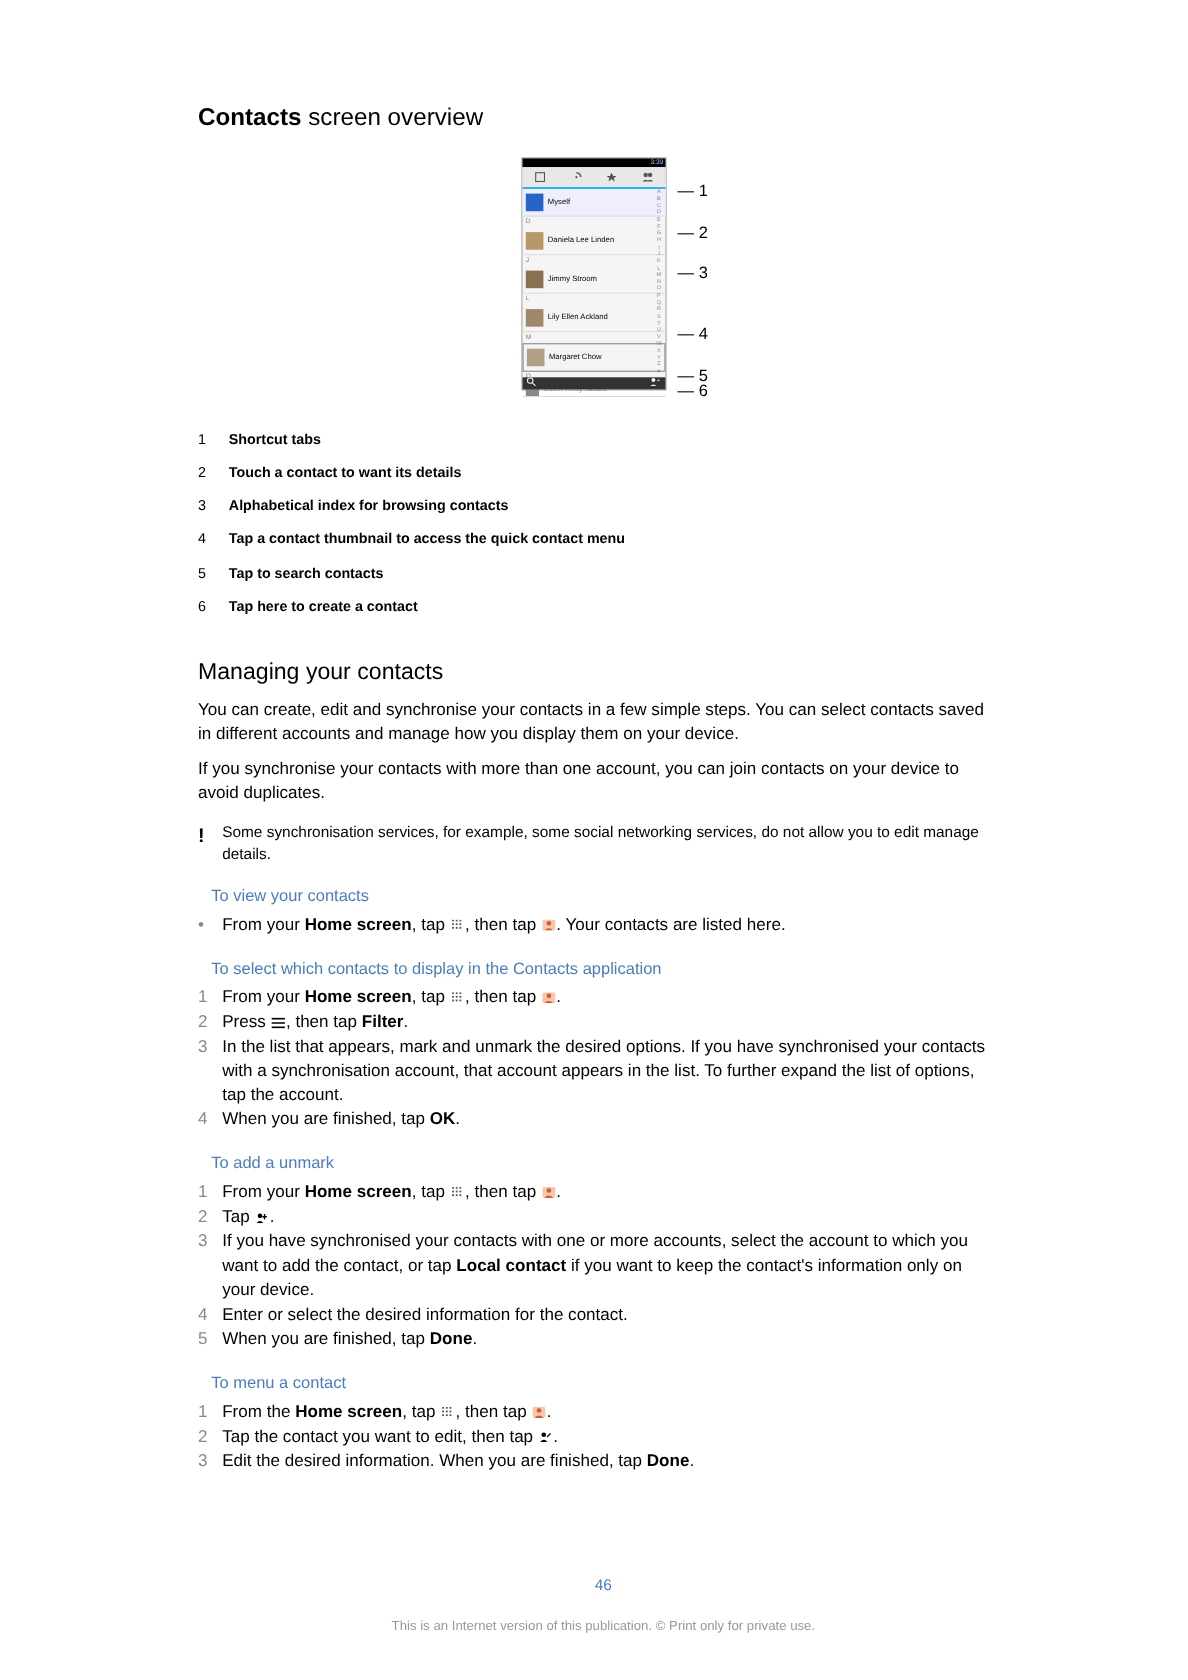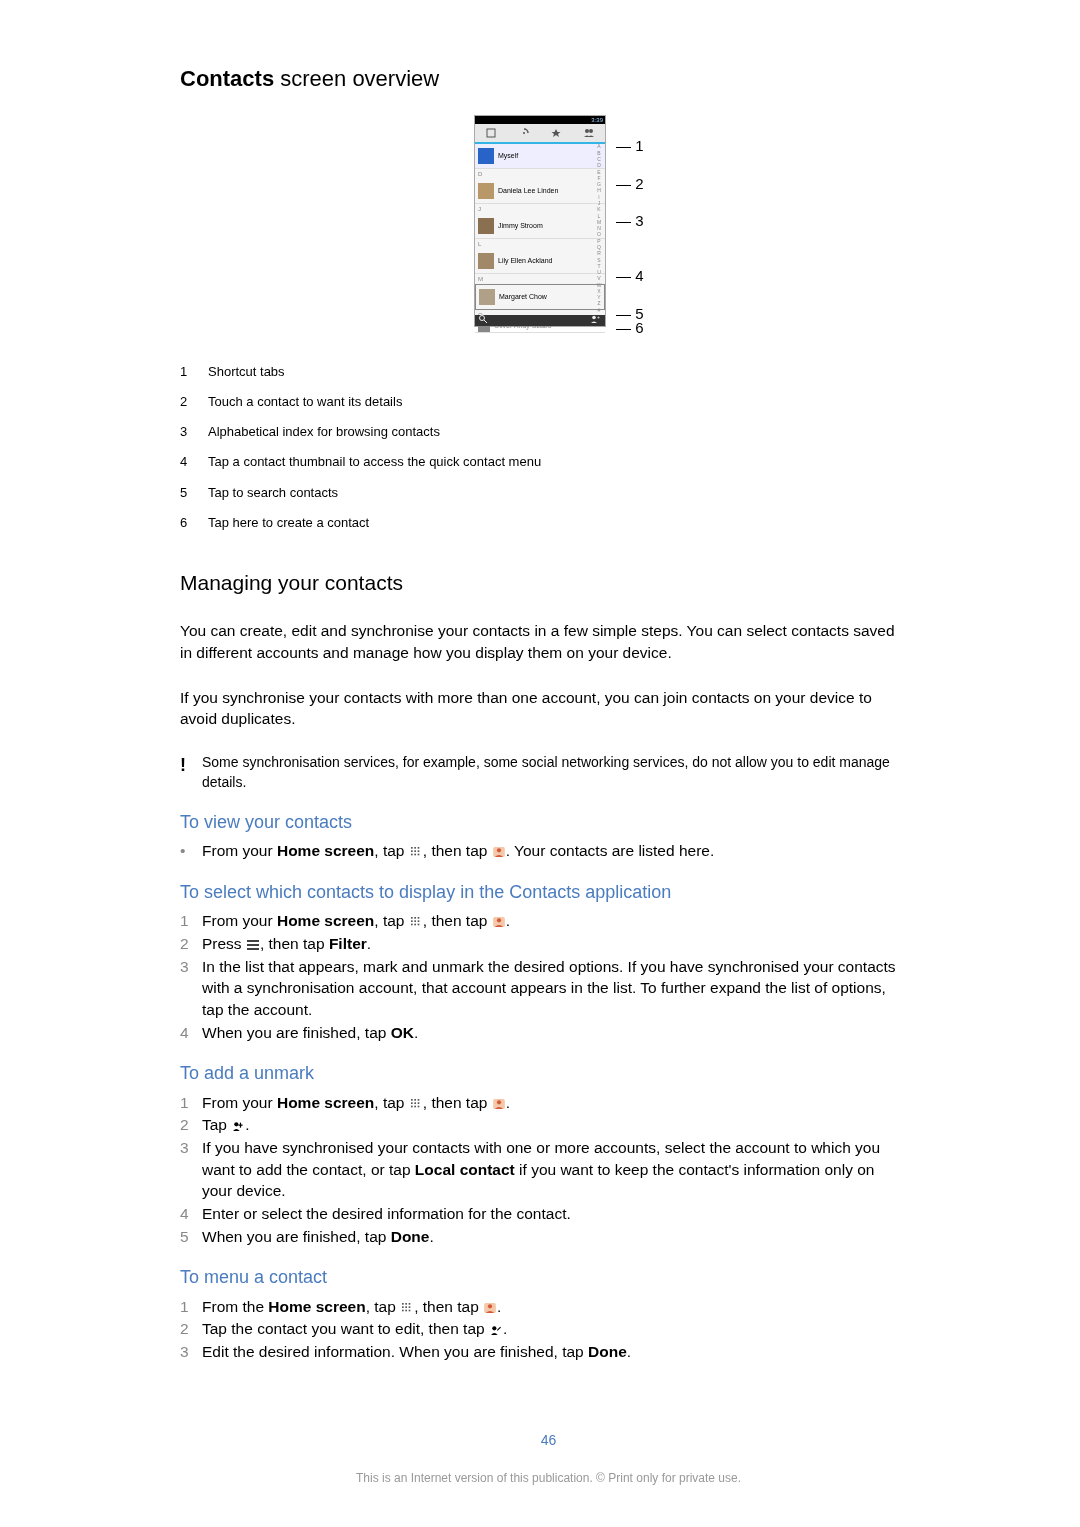--- a/index.html
+++ b/index.html
@@ -7,49 +7,49 @@
     padding: 0;
     font-family: Arial, Helvetica, sans-serif;
     background: #fff;
     color: #000;
     font-size: 15px;
     line-height: 1.4;
   }
   .page {
     width: 1080px;
     min-height: 1527px;
-    padding: 64px 180px 40px 180px;
+    padding: 92px 180px 40px 180px;
     box-sizing: border-box;
     position: relative;
   }
   h2.section-title {
     font-size: 22px;
     font-weight: normal;
     margin: 0 0 15px 0;
   }
   h2.section-title strong {
     font-weight: bold;
   }
   h3.subsection {
     font-size: 21px;
     font-weight: normal;
     margin: 30px 0 10px 0;
   }
   p.body-text {
     font-size: 15.5px;
-    margin: 23px 0;
+    margin: 10px 0;
   }
   p.note-text {
     font-size: 14px;
     margin: 10px 0;
   }
   .blue-heading {
     color: #4a7cbf;
-    font-size: 18px;
-    margin: 18px 0 5px 0;
+    font-size: 15px;
+    margin: 18px 0 5px 12px;
   }
   .screenshot-container {
     display: flex;
     justify-content: center;
     margin: 20px 0 30px 0;
     position: relative;
   }
   .phone-screen {
     width: 130px;
     height: 210px;
@@ -145,20 +145,21 @@
     display: flex;
     padding: 6px 0;
   }
   .legend-num {
     width: 28px;
     flex-shrink: 0;
     color: #000;
   }
   .legend-text {
     flex: 1;
+    font-weight: bold;
   }
   .instr-list {
     margin: 3px 0;
   }
   .instr-row {
     display: flex;
     margin: 1px 0;
     font-size: 15.5px;
   }
   .instr-marker {

